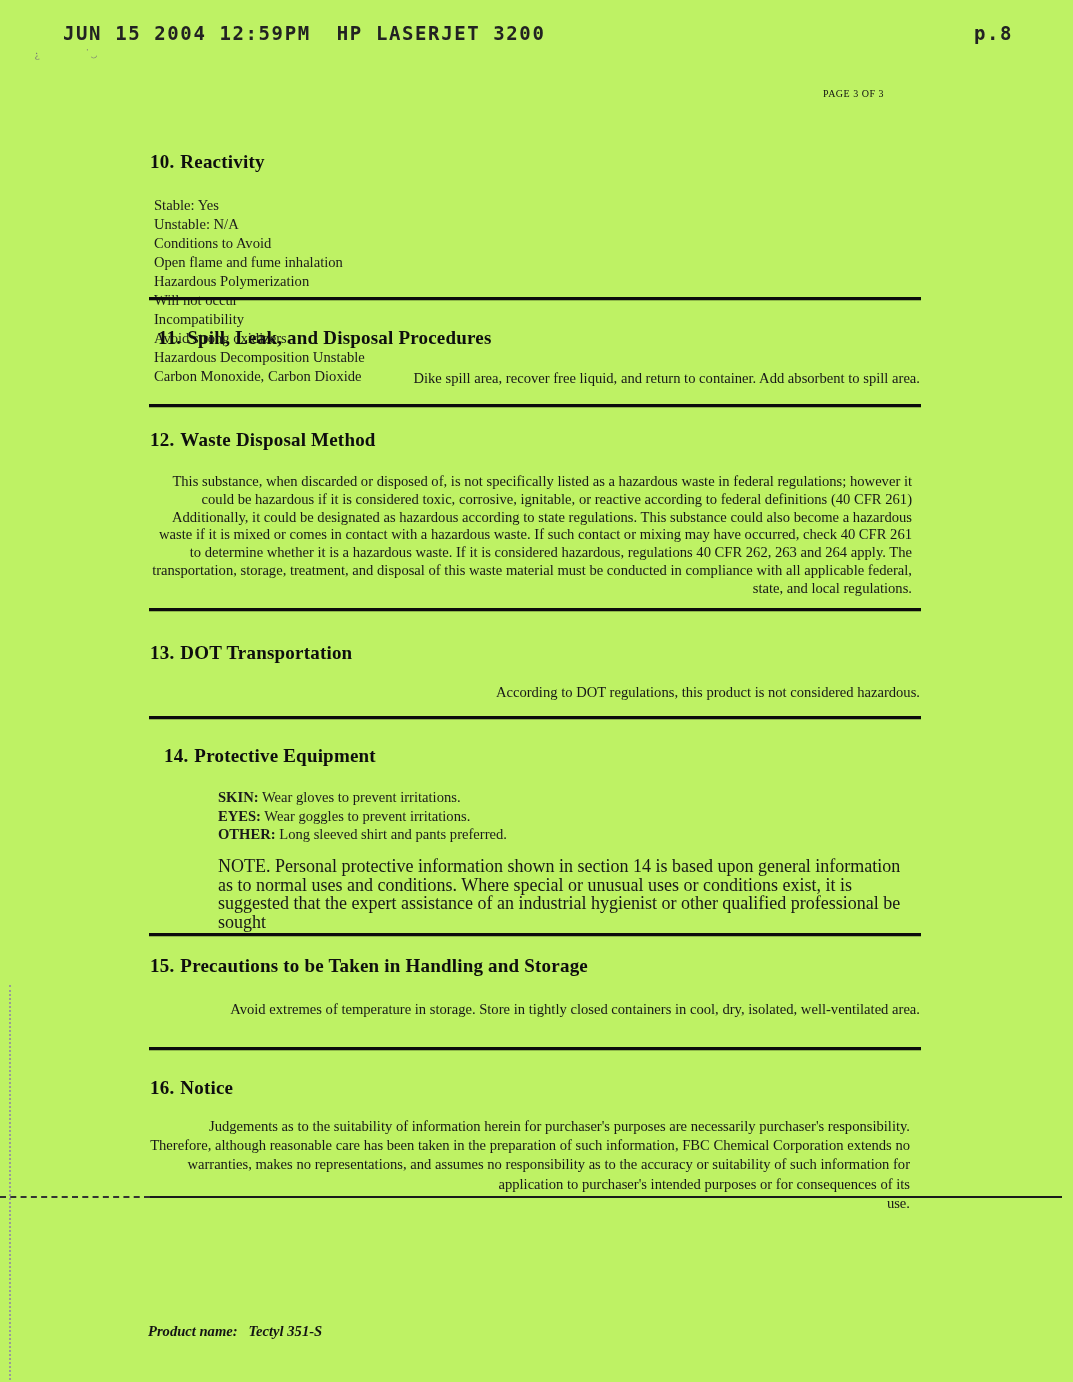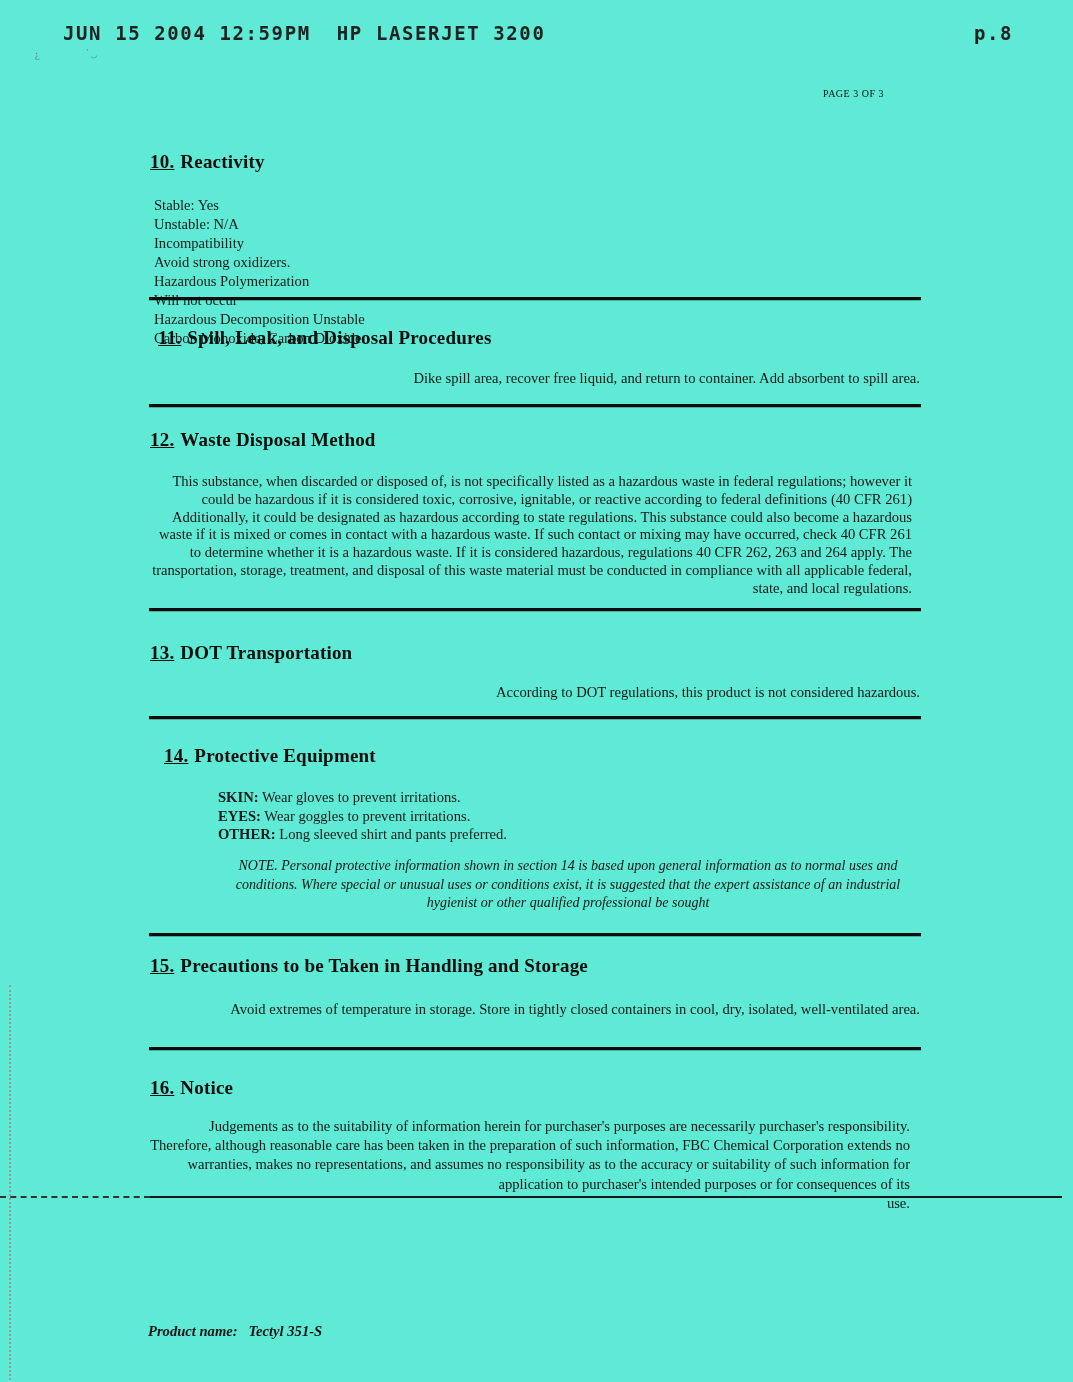--- a/index.html
+++ b/index.html
@@ -1,54 +1,54 @@
 <!DOCTYPE html>
 <html><head>
 <meta charset="utf-8">
 <style>
   html,body{margin:0;padding:0;background:#e8e8e8;}
   .page{
     position:relative;
     width:1073px;height:1382px;
-    background:#5eead4;
+    background:#bef264;
     overflow:hidden;
     font-family:"Liberation Serif","DejaVu Serif",serif;
     color:#1b1b1b;
   }
   .abs{position:absolute;}
   
   .fax{
     font-family:"DejaVu Sans Mono","Liberation Mono",monospace;
     font-weight:bold;font-size:19px;letter-spacing:1.6px;
     color:#222;white-space:pre;
   }
   .page-label{
     font-size:10px;letter-spacing:0.5px;color:#111;
   }
   
   .sec-h{
     font-size:19px;font-weight:bold;color:#0e0e0e;
     letter-spacing:0.2px;white-space:nowrap;
   }
-  .sec-h .num{margin-right:6px;text-decoration:underline;}
+  .sec-h .num{margin-right:6px;}
   
   .body-txt{
     font-size:14.6px;line-height:17.8px;color:#171717;
     text-align:right;
   }
   .lh19{line-height:19.2px;}
   
   .react-row{display:flex;line-height:19px;font-size:14.6px;flex-direction:column;}
   .react-row .c1{width:322px;flex:none;}
   .react-row .c2{flex:1;}
   
   .pe-item{font-size:14.6px;line-height:18.6px;}
   .pe-item b{font-weight:bold;}
   .note-txt{
-    font-style:italic;font-size:14px;line-height:18.6px;color:#171717;text-align:center;
+    font-size:18px;line-height:18.6px;color:#171717;
   }
   
   .hrule{
     height:3px;background:#0c0c0c;width:772px;
     box-shadow:0 1px 0 rgba(0,0,0,0.25);
   }
   
   .strike-dashed{border-top:2px dashed #333;width:150px;}
   .strike-solid{height:2px;background:#1a1a1a;}
   .use-word{display:block;}
@@ -77,26 +77,30 @@
 
   <div class="abs sec-h" style="left:150px;top:151px;">
     <span class="num">10.</span><span>Reactivity</span>
   </div>
   <div class="abs" style="left:154px;top:196px;width:770px;">
     <div class="react-row">
       <span class="c1">Stable: Yes</span>
       <span class="c2">Unstable: N/A</span>
     </div>
     <div class="react-row">
-      <span class="c1">Incompatibility</span>
-      <span class="c2">Avoid strong oxidizers.</span>
+      <span class="c1">Conditions to Avoid</span>
+      <span class="c2">Open flame and fume inhalation</span>
     </div>
     <div class="react-row">
       <span class="c1">Hazardous Polymerization</span>
       <span class="c2">Will not occur</span>
+    </div>
+    <div class="react-row">
+      <span class="c1">Incompatibility</span>
+      <span class="c2">Avoid strong oxidizers.</span>
     </div>
     <div class="react-row">
       <span class="c1">Hazardous Decomposition Unstable</span>
       <span class="c2">Carbon Monoxide, Carbon Dioxide</span>
     </div>
   </div>
   <div class="abs hrule" style="left:149px;top:297px;"></div>
 
   <div class="abs sec-h" style="left:150px;top:327px;margin-left:8px;">
     <span class="num">11.</span><span>Spill, Leak, and Disposal Procedures</span>

